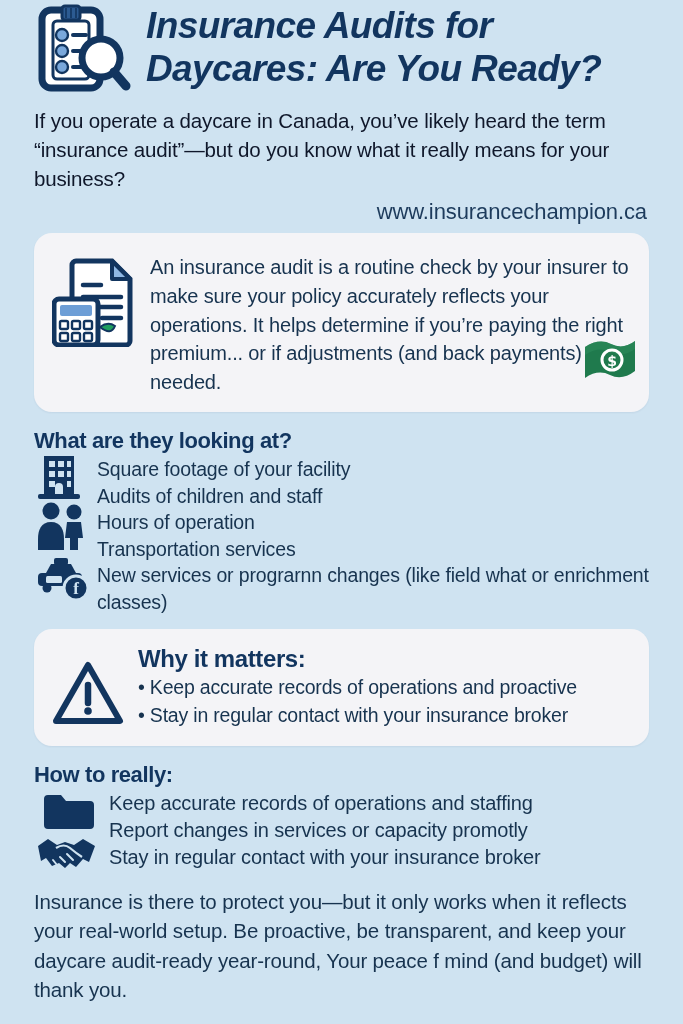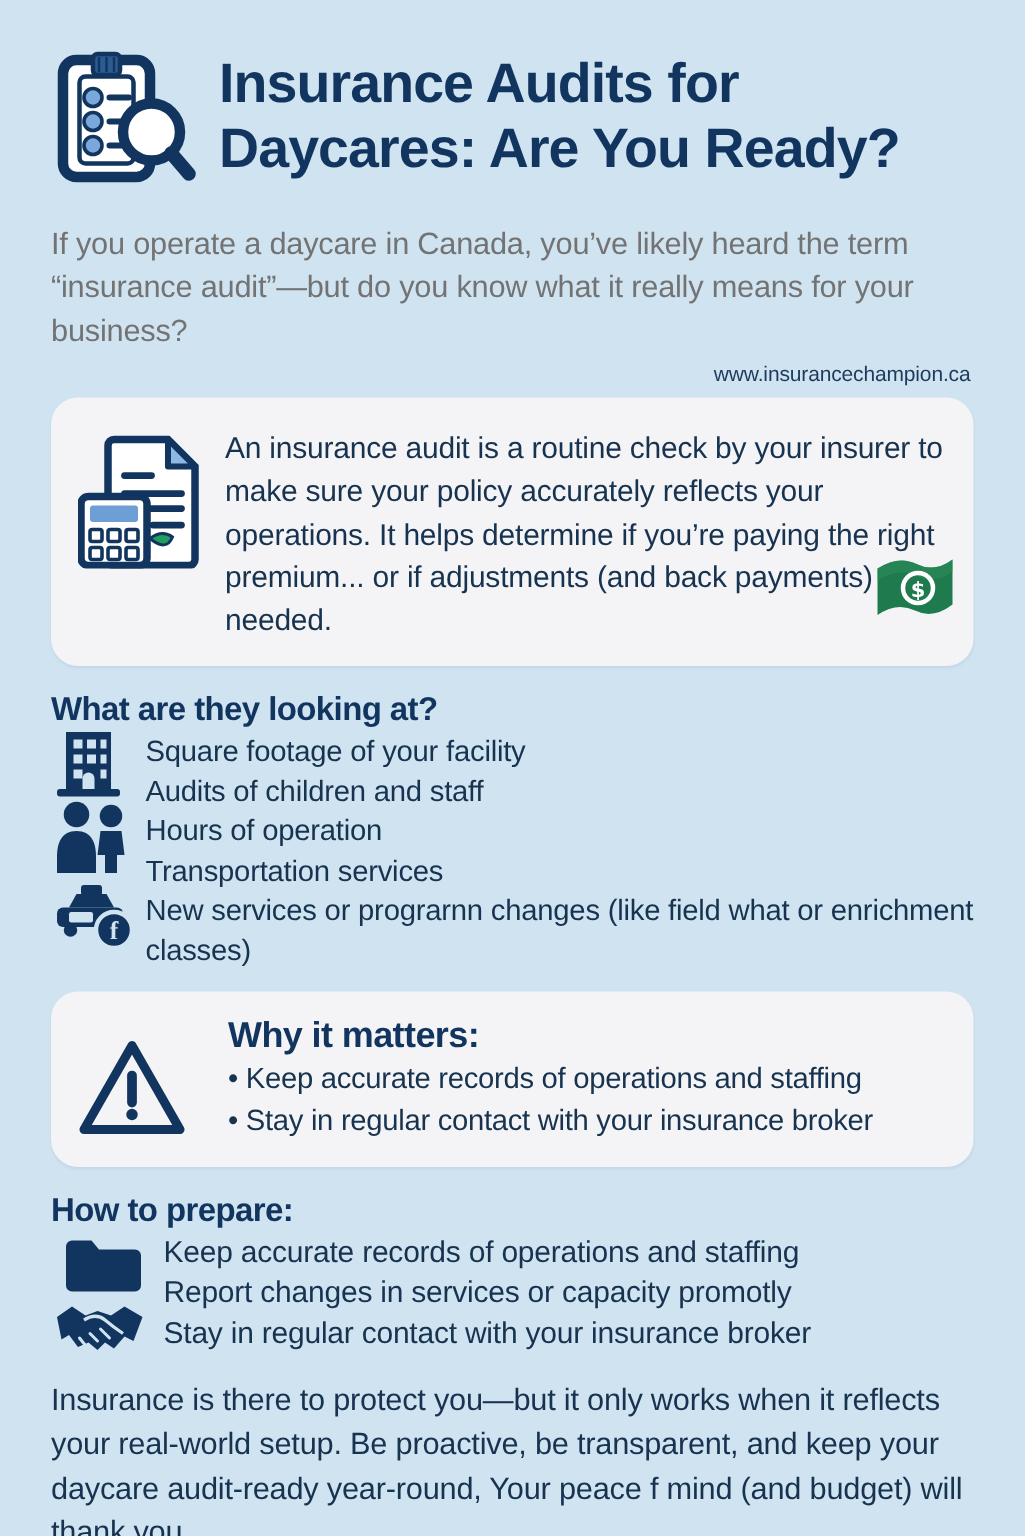--- a/index.html
+++ b/index.html
@@ -21,50 +21,50 @@
     height: 1024px;
     position: relative;
     box-sizing: border-box;
     padding: 0 34px;
   }
 
   
   .header {
     display: flex;
     align-items: flex-start;
-    padding-top: 30px;
     gap: 14px;
+    font-style: italic;
   }
   .header-icon {
     flex: 0 0 auto;
     width: 96px;
     height: 92px;
     margin-top: 4px;
     margin-left: 2px;
   }
   .header-title {
     font-size: 37px;
     font-weight: 700;
     line-height: 1.17;
     letter-spacing: -0.6px;
     color: #12355f;
     margin-top: 4px;
   }
 
   
   .intro {
-    margin-top: 22px;
+    margin-top: 10px;
     font-size: 20.5px;
     line-height: 1.42;
-    color: #737373;
+    color: #0f172a;
     letter-spacing: -0.15px;
   }
   .site-url {
     text-align: right;
-    font-size: 14px;
+    font-size: 22px;
     color: #1d3b5c;
     margin-top: 6px;
     margin-right: 2px;
     letter-spacing: -0.1px;
   }
 
   
   .card {
     background: #f4f4f7;
     border-radius: 18px;
@@ -129,21 +129,21 @@
   .rail-icon {
     position: absolute;
     left: 2px;
   }
 
   
   .card-why {
     margin-top: 14px;
     padding: 16px 28px 16px 18px;
     display: flex;
-    gap: 28px;
+    gap: 14px;
     align-items: flex-start;
   }
   .warn-icon {
     flex: 0 0 auto;
     width: 72px;
     height: 68px;
     margin-top: 14px;
   }
   .why-title {
     font-size: 24px;
@@ -285,27 +285,27 @@
     <span class="warn-icon">
       <svg viewBox="0 0 72 68" width="72" height="68">
         <path d="M36 6 L68 62 H4 Z" fill="none" stroke="#12355f" stroke-width="6" stroke-linejoin="round"></path>
         <line x1="36" y1="26" x2="36" y2="44" stroke="#12355f" stroke-width="6.5" stroke-linecap="round"></line>
         <circle cx="36" cy="52" r="3.8" fill="#12355f"></circle>
       </svg>
     </span>
     <div>
       <div class="why-title">Why it matters:</div>
       <div class="why-bullets">
-        <div class="li">• Keep accurate records of operations and staffing</div>
+        <div class="li">• Keep accurate records of operations and proactive</div>
         <div class="li">• Stay in regular contact with your insurance broker</div>
       </div>
     </div>
   </div>
 
-  <div class="section-heading">How to prepare:</div>
+  <div class="section-heading">How to really:</div>
   <div class="icon-list prep-list">
     <div class="icon-rail">
       <span class="rail-icon" style="top:1px;left:8px">
         <svg viewBox="0 0 52 40" width="52" height="40">
           <path d="M2 8 a4 4 0 0 1 4 -4 h13 l5 6 h24 a4 4 0 0 1 4 4 v20 a4 4 0 0 1 -4 4 H6 a4 4 0 0 1 -4 -4 z" fill="#12355f"></path>
         </svg>
       </span>
       <span class="rail-icon" style="top:42px;left:2px">
         <svg viewBox="0 0 62 42" width="62" height="42">
           <path d="M2 14 l10 -7 l9 6 l8 -3 l9 3 l9 -6 l12 7 l-6 16 l-6 -3 l-7 8 l-6 -4 l-5 5 l-6 -5 l-7 3 l-6 -8 l-5 3 z" fill="#12355f"></path>

